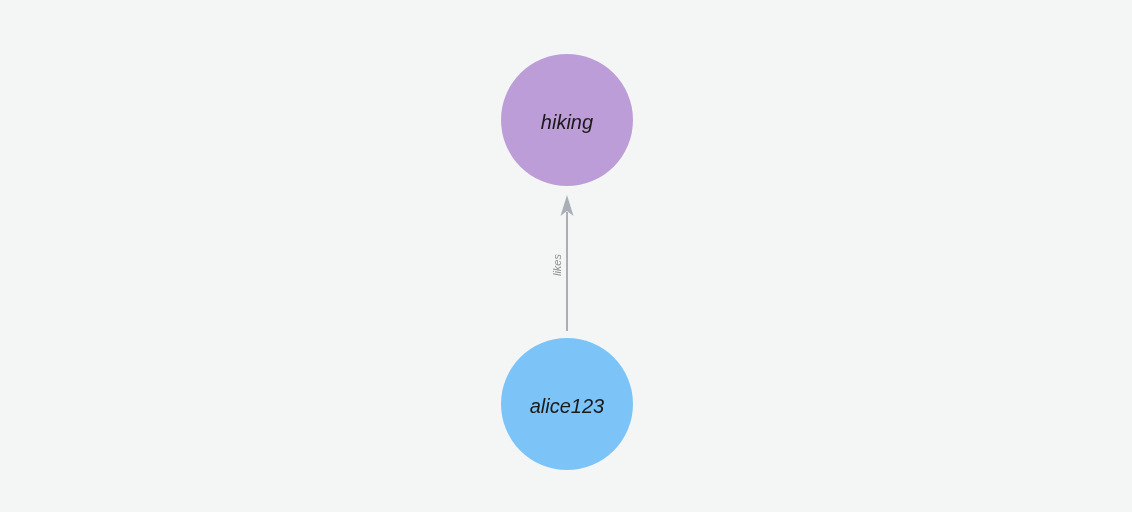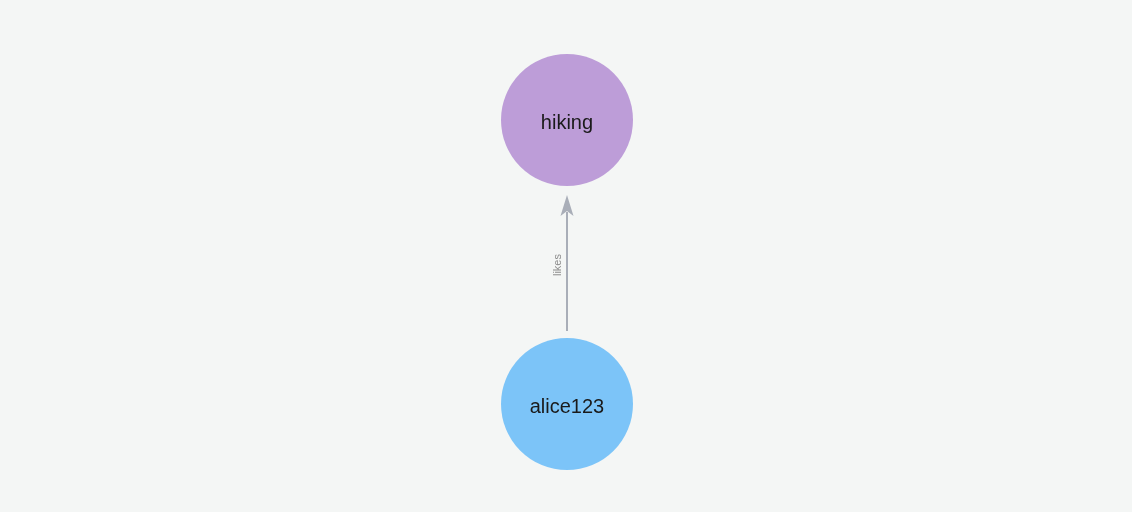--- a/index.html
+++ b/index.html
@@ -10,20 +10,21 @@
     width: 1132px;
     height: 512px;
     background: #f4f6f5;
     font-family: "Liberation Sans", sans-serif;
     overflow: hidden;
   }
   #graph-canvas {
     position: relative;
     width: 1132px;
     height: 512px;
+    font-style: italic;
   }
   #graph-svg {
     position: absolute;
     top: 0;
     left: 0;
     width: 1132px;
     height: 512px;
     display: block;
   }
   .node-label {

